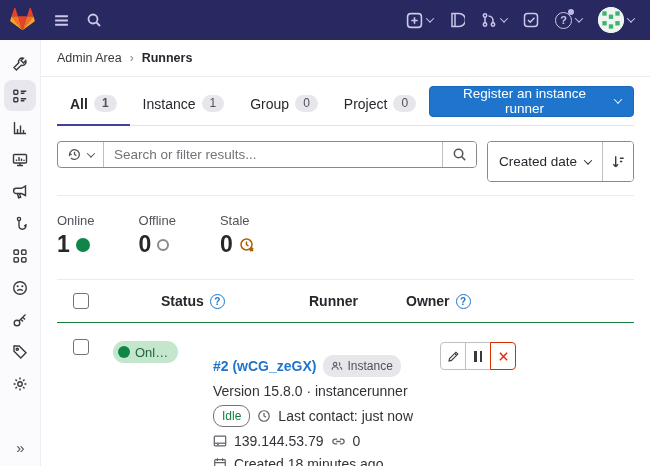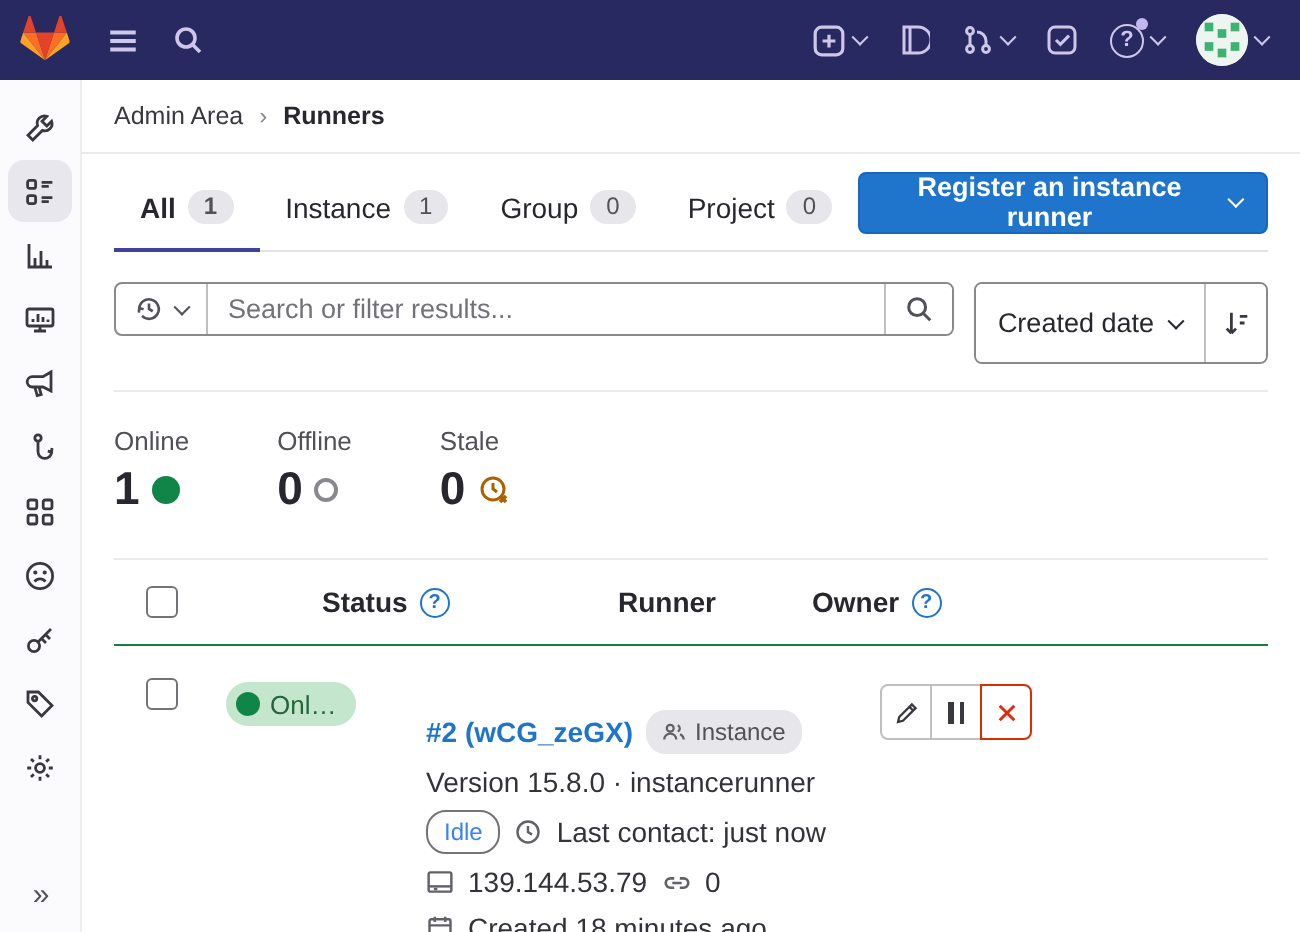--- a/index.html
+++ b/index.html
@@ -43,21 +43,21 @@
 
   
   .tabs-row { display:flex; align-items:center; justify-content:space-between;
     border-bottom:1px solid #e3e2e7; margin-top:6px; }
   .tabs { display:flex; }
   .tab { display:flex; align-items:center; gap:6px; padding:12px 13px; font-size:14px;
     color:#28272d; cursor:pointer; border-bottom:2px solid transparent; margin-bottom:-1px; }
   .tab.active { border-bottom-color:#41419f; font-weight:bold; }
   .count-badge { background:#e7e6eb; color:#535158; border-radius:10px; font-size:12px;
     padding:1px 8px; line-height:15px; }
-  .btn-primary { background:#1f75cb; border:1px solid #1968b5; color:#fff; font-weight:bold;
+  .btn-primary { background:#1f75cb; border:1px solid #1968b5; color:#fff; font-weight:normal;
     font-size:13.5px; border-radius:4px; height:31px; padding:0 12px; display:flex; align-items:center;
     gap:8px; cursor:pointer; margin-bottom:6px; }
   .btn-primary .chev { border-color:#fff; }
 
   
   .filter-row { display:flex; gap:10px; margin:15px 0 13px; }
   .searchbox { flex:1; display:flex; align-items:stretch; border:1px solid #89888d; border-radius:4px;
     height:27px; overflow:hidden; background:#fff; }
   .hist-seg { display:flex; align-items:center; gap:6px; padding:0 9px; color:#535158; cursor:pointer; }
   .searchbox input { flex:1; border:none; outline:none; font-size:13.5px; color:#28272d;
@@ -89,21 +89,21 @@
   .trow { padding:16px 0 18px; border-bottom:1px solid #eceaef; }
   .status-pill { display:inline-flex; align-items:center; gap:5px; background:#c3e6cd; color:#24663b;
     border-radius:11px; height:22px; padding:0 9px 0 5px; font-size:13px; max-width:70px; margin-top:2px; }
   .status-pill .dot { width:12px; height:12px; border-radius:50%; background:#108548; flex:none; }
   .status-pill .txt { overflow:hidden; text-overflow:ellipsis; white-space:nowrap; max-width:34px; }
   .runner-cell { display:flex; flex-direction:column; gap:5px; font-size:14px; color:#333238;margin-top:16px; }
   .rline { display:flex; align-items:center; gap:7px; line-height:18px; }
   .runner-link { color:#1f75cb; font-weight:bold; text-decoration:none; cursor:pointer; }
   .type-badge { display:inline-flex; align-items:center; gap:4px; background:#e7e6eb; color:#535158;
     border-radius:10px; font-size:12px; padding:2px 8px; }
-  .idle-badge { border:1px solid #737278; border-radius:10px; font-size:12px; padding:1px 8px; color:#3b82f6; }
+  .idle-badge { border:1px solid #737278; border-radius:10px; font-size:12px; padding:1px 8px; color:#15803d; }
   .gicon { color:#626168; display:inline-flex; }
   .gicon svg { display:block; }
   .owner-cell { font-size:14px; color:#333238; padding-top:5px; }
   .actions { display:flex; margin-top:3px; }
   .act-btn { width:26px; height:28px; background:#fff; border:1px solid #bfbfc3; display:flex;
     align-items:center; justify-content:center; cursor:pointer; color:#3a383f; margin-left:-1px; }
   .act-btn:first-child { border-radius:4px 0 0 4px; margin-left:0; }
   .act-btn.danger { border:1px solid #d92f00; border-radius:0 4px 4px 0; color:#dd2b0e; z-index:1; }
   .pause-bars { display:flex; gap:3px; }
   .pause-bars i { width:2.5px; height:11px; background:#3a383f; display:block; }

